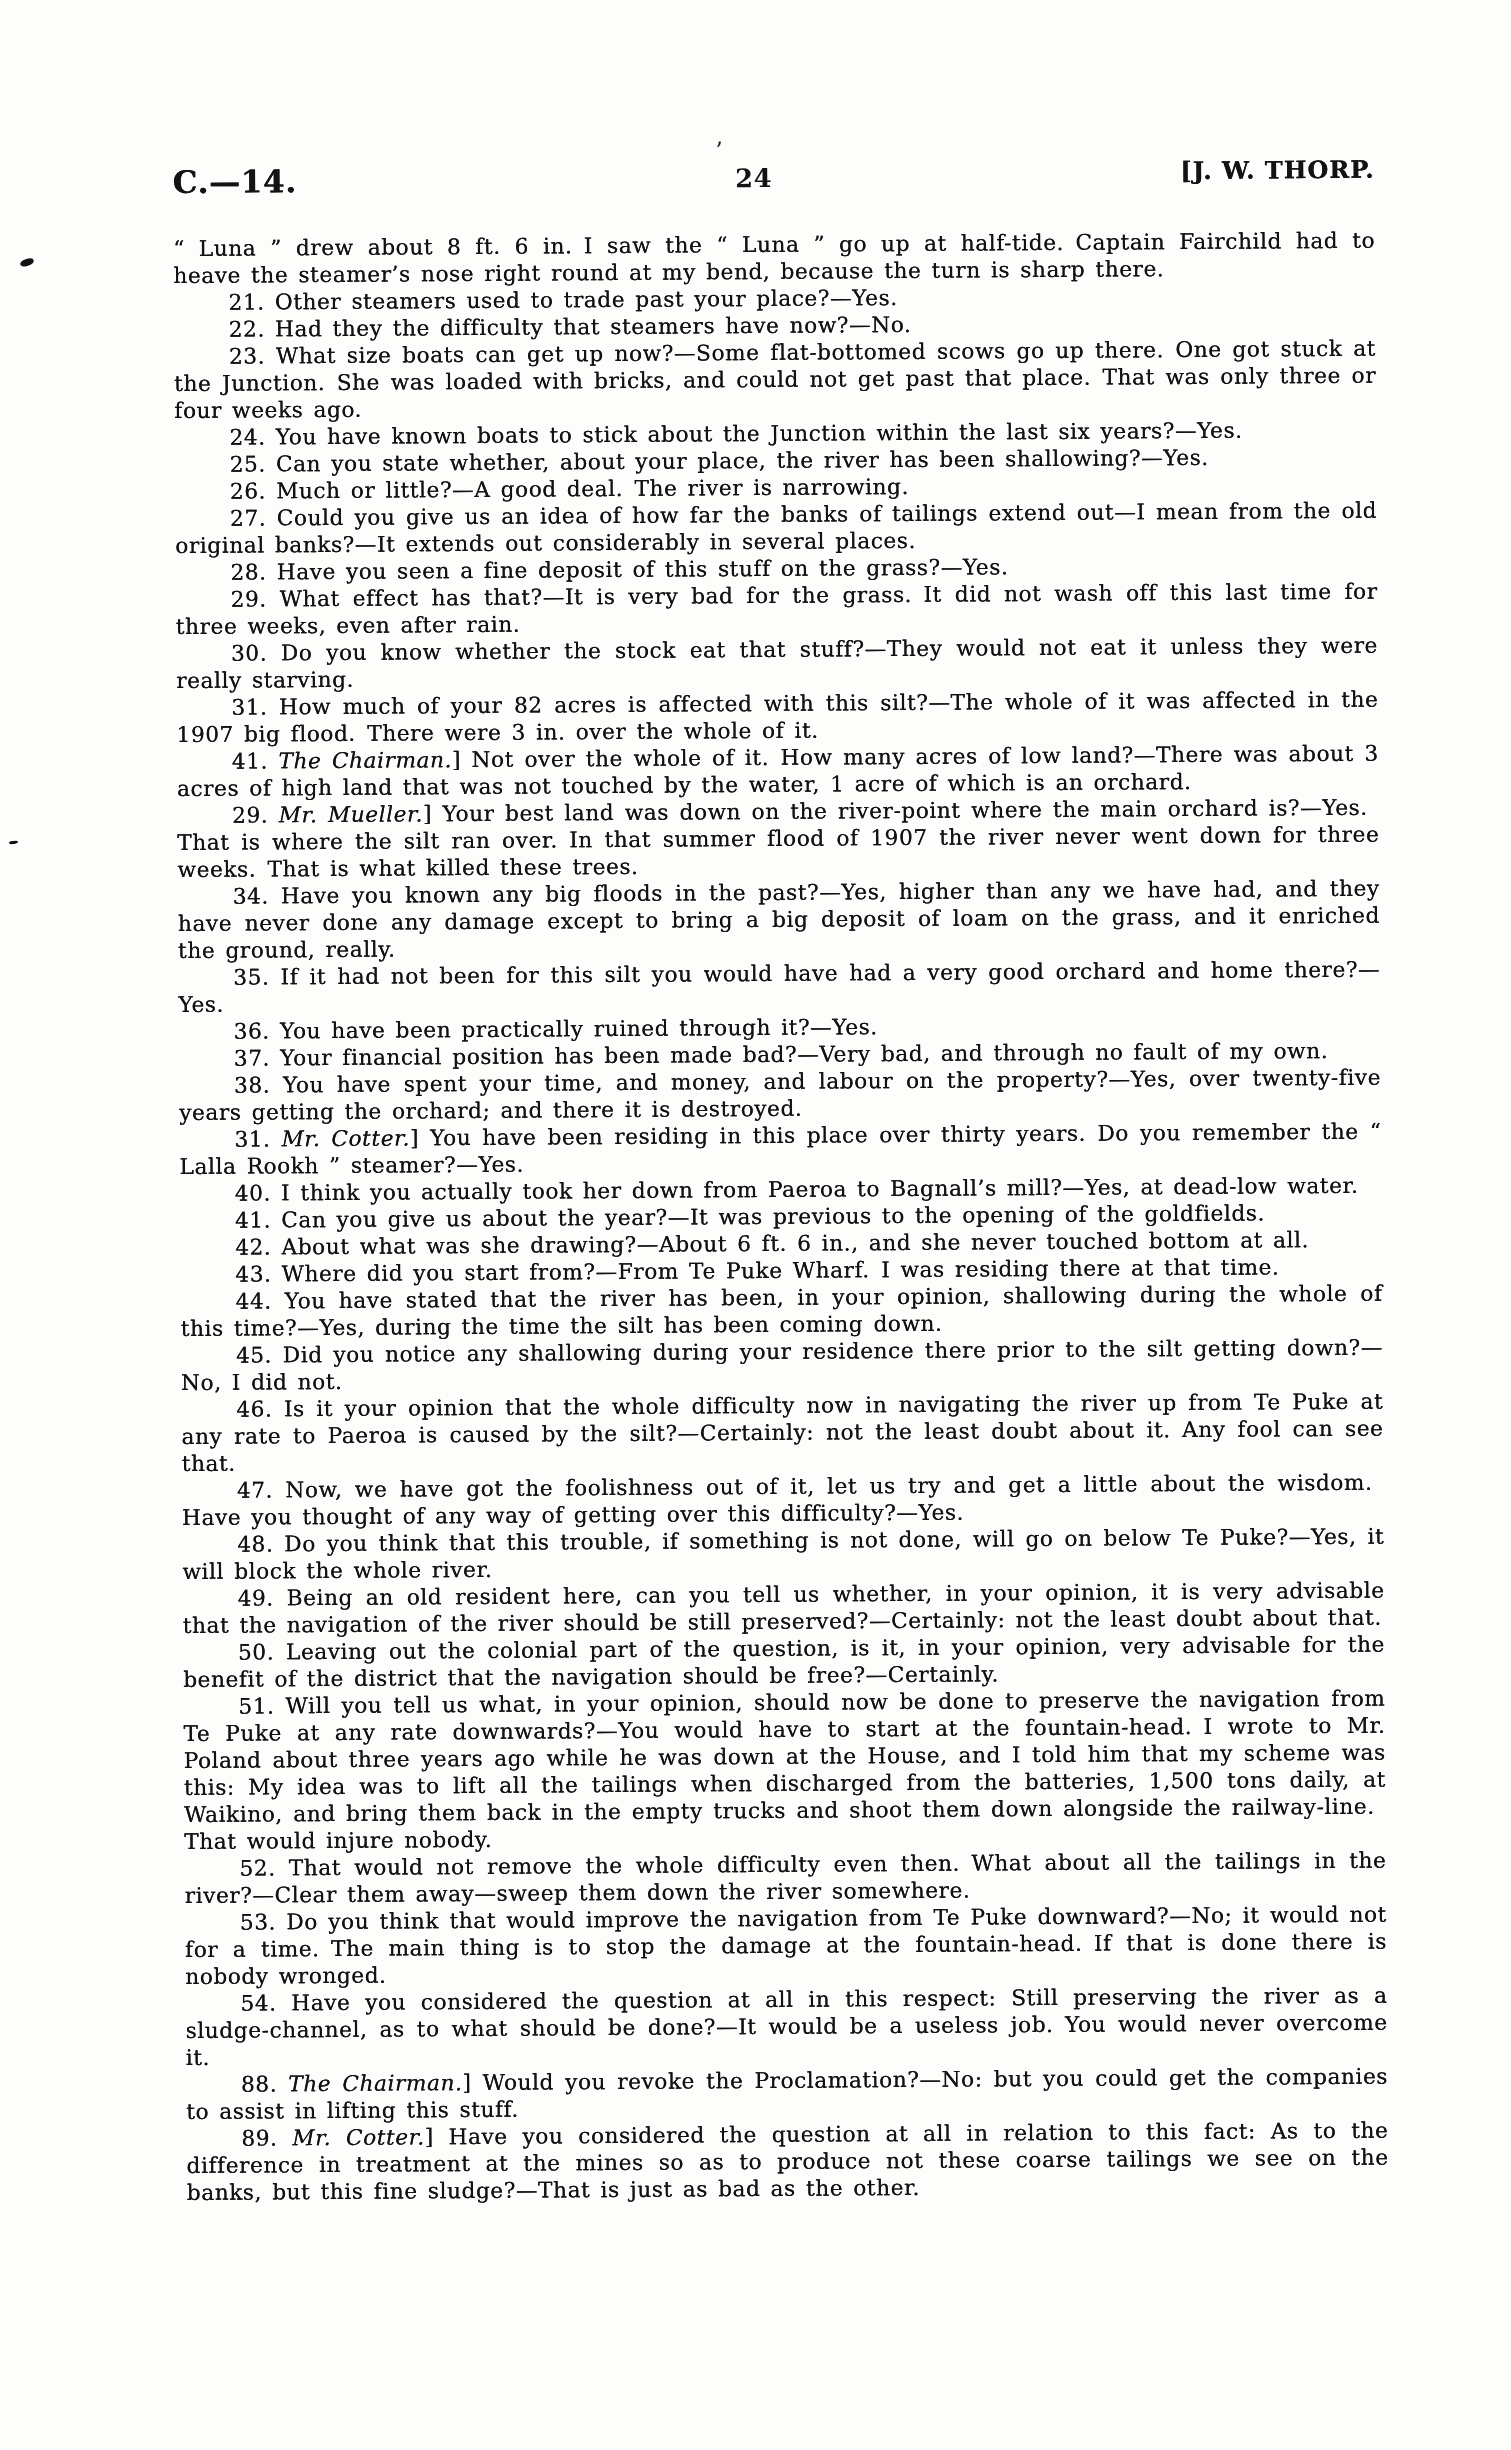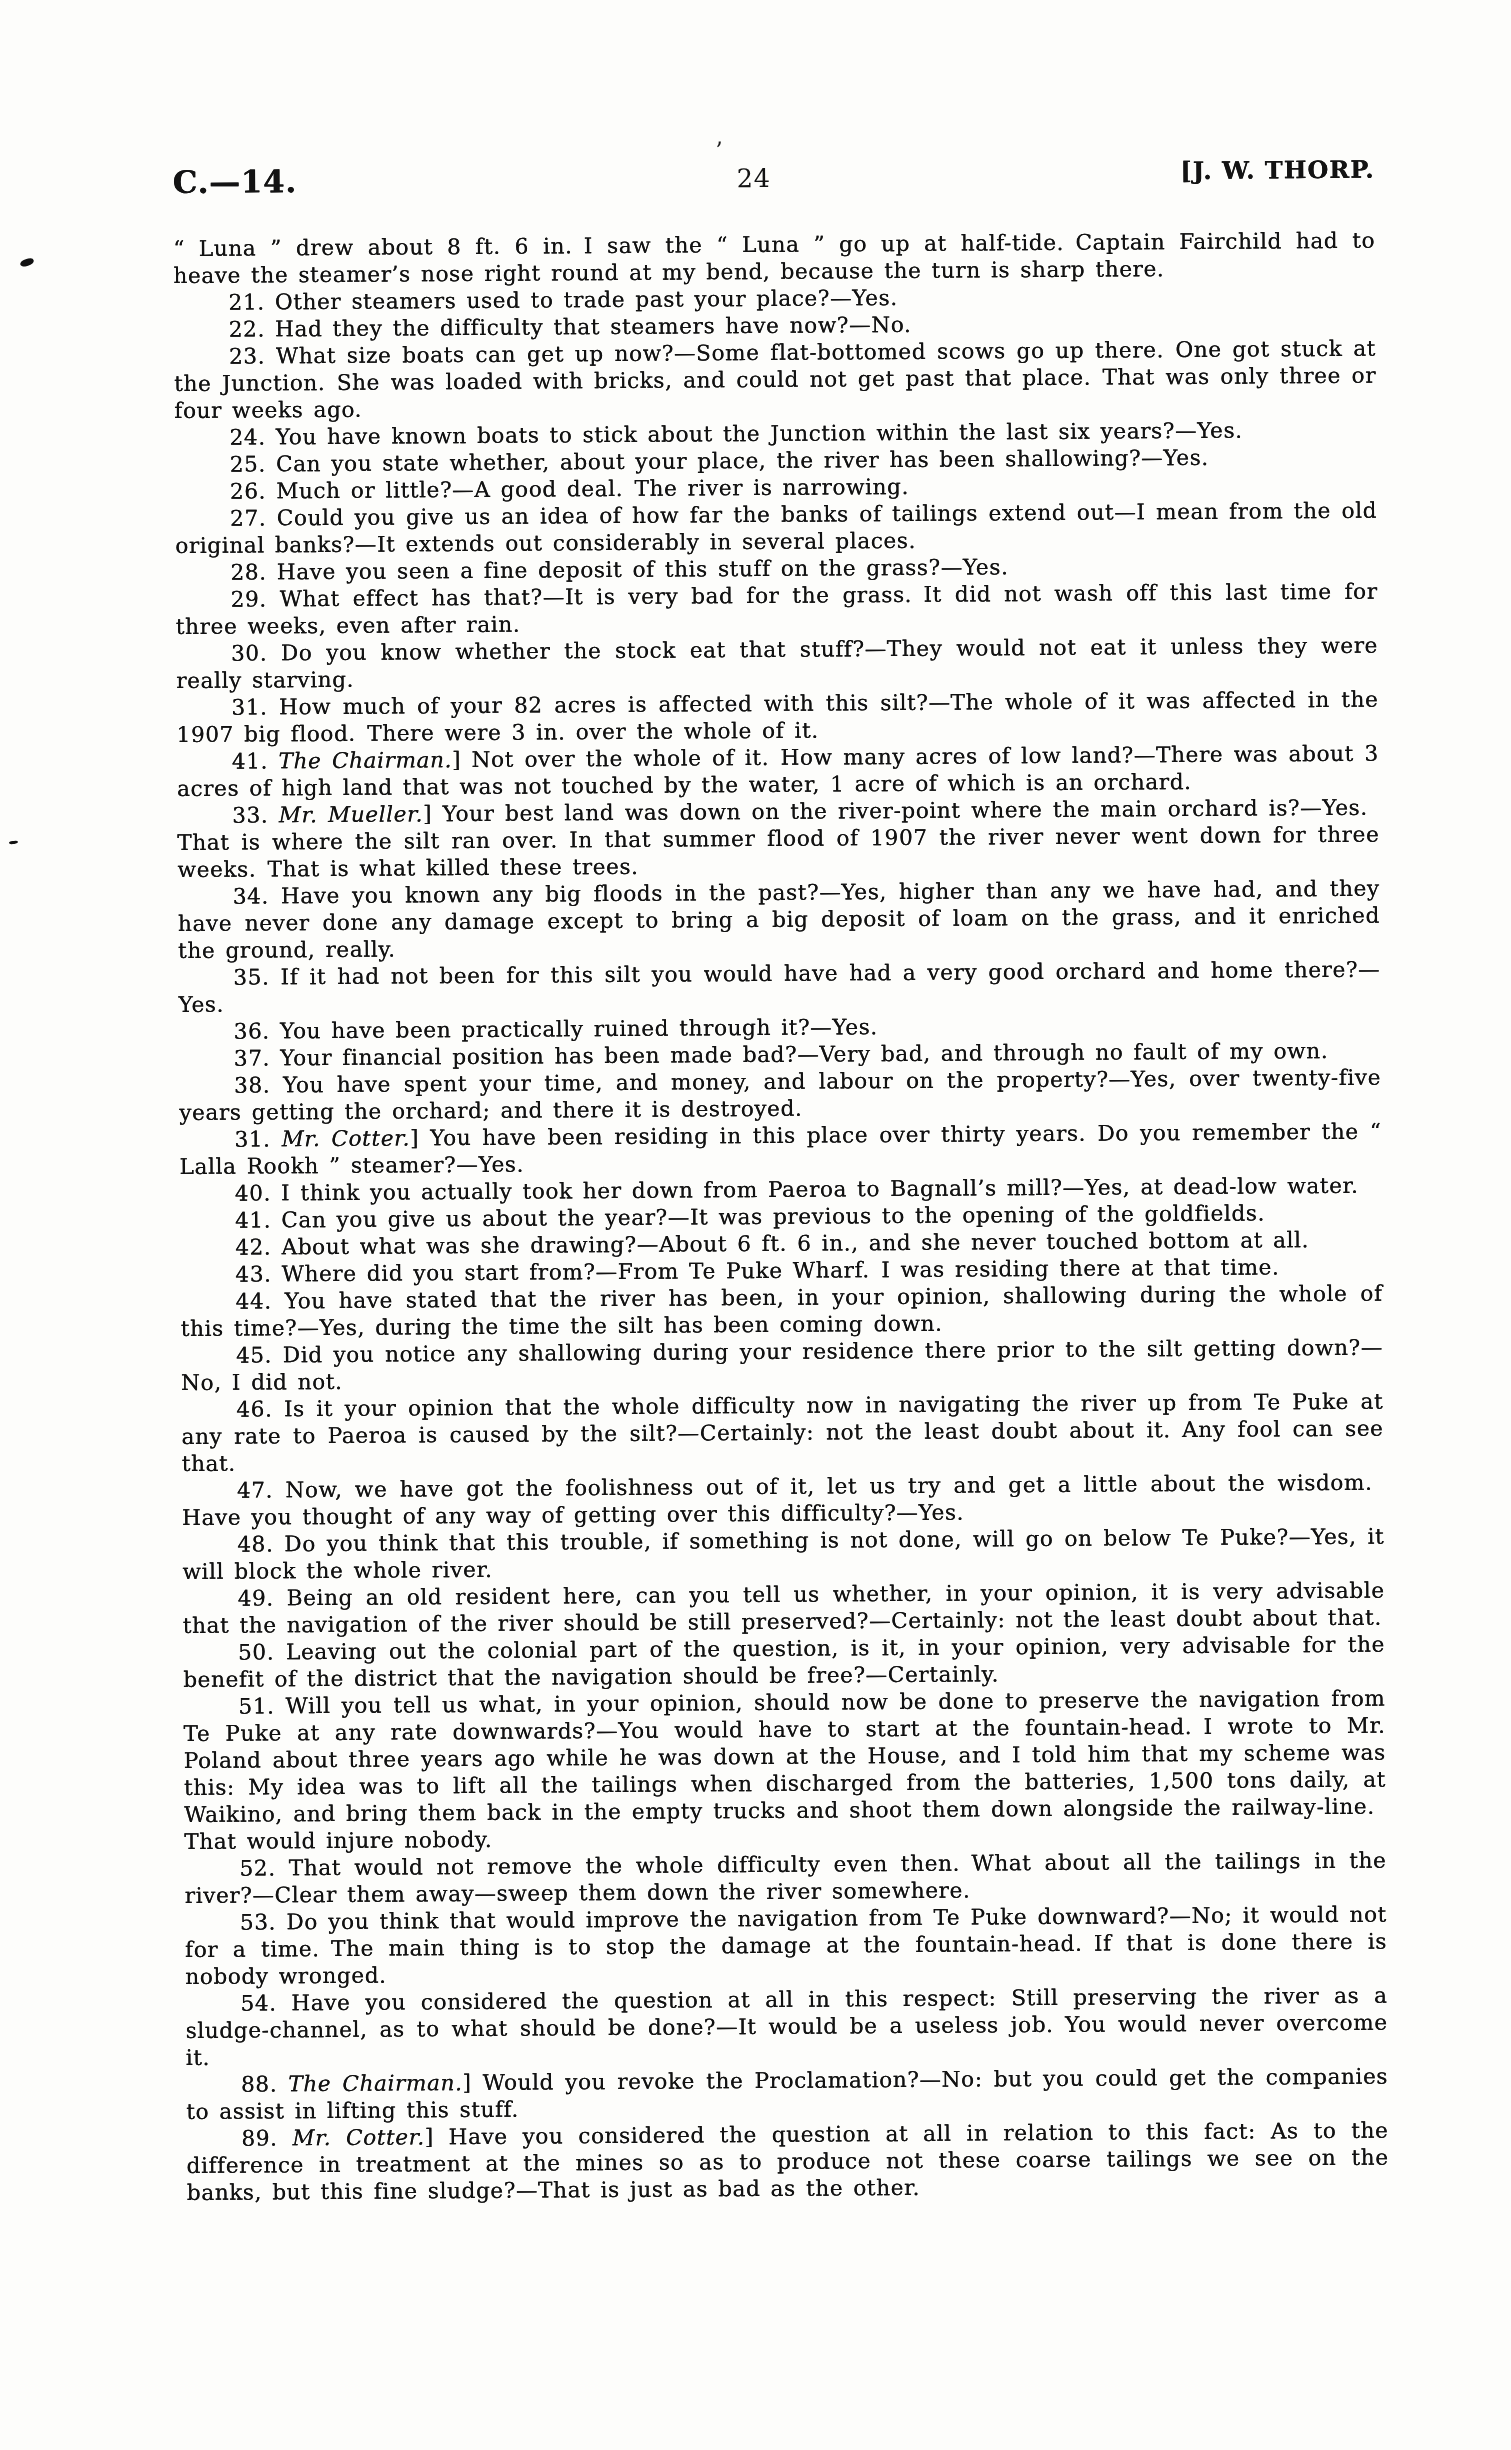--- a/index.html
+++ b/index.html
@@ -40,20 +40,21 @@
     letter-spacing: 0.7px;
     text-shadow: 0.3px 0 0 #111;
   }
   .page-num {
     position: absolute;
     left: calc(50% - 20px);
     transform: translateX(-50%);
     top: 2.7px;
     font-size: 25.6px;
     letter-spacing: 0.7px;
+    font-weight: bold;
   }
   .stray-mark {
     position: absolute;
     left: calc(50% - 58px);
     top: -23px;
     font-size: 23px;
     color: #1a1a1a;
   }
   .witness-ref {
     position: absolute;
@@ -124,21 +125,21 @@
         <p class="para indent"><span>23. What size boats can get up now?—Some flat-bottomed scows go up there. One got stuck at the Junction. She was loaded with bricks, and could not get past that place. That was only three or four weeks ago.</span></p>
         <p class="para indent"><span>24. You have known boats to stick about the Junction within the last six years?—Yes.</span></p>
         <p class="para indent"><span>25. Can you state whether, about your place, the river has been shallowing?—Yes.</span></p>
         <p class="para indent"><span>26. Much or little?—A good deal. The river is narrowing.</span></p>
         <p class="para indent"><span>27. Could you give us an idea of how far the banks of tailings extend out—I mean from the old original banks?—It extends out considerably in several places.</span></p>
         <p class="para indent"><span>28. Have you seen a fine deposit of this stuff on the grass?—Yes.</span></p>
         <p class="para indent"><span>29. What effect has that?—It is very bad for the grass. It did not wash off this last time for three weeks, even after rain.</span></p>
         <p class="para indent"><span>30. Do you know whether the stock eat that stuff?—They would not eat it unless they were really starving.</span></p>
         <p class="para indent"><span>31. How much of your 82 acres is affected with this silt?—The whole of it was affected in the 1907 big flood. There were 3 in. over the whole of it.</span></p>
         <p class="para indent"><span>41. </span><span class="it">The Chairman.</span><span>] Not over the whole of it. How many acres of low land?—There was about 3 acres of high land that was not touched by the water, 1 acre of which is an orchard.</span></p>
-        <p class="para indent"><span>33. </span><span class="it">Mr. Mueller.</span><span>] Your best land was down on the river-point where the main orchard is?—Yes. That is where the silt ran over. In that summer flood of 1907 the river never went down for three weeks. That is what killed these trees.</span></p>
+        <p class="para indent"><span>29. </span><span class="it">Mr. Mueller.</span><span>] Your best land was down on the river-point where the main orchard is?—Yes. That is where the silt ran over. In that summer flood of 1907 the river never went down for three weeks. That is what killed these trees.</span></p>
         <p class="para indent"><span>34. Have you known any big floods in the past?—Yes, higher than any we have had, and they have never done any damage except to bring a big deposit of loam on the grass, and it enriched the ground, really.</span></p>
         <p class="para indent"><span>35. If it had not been for this silt you would have had a very good orchard and home there?—Yes.</span></p>
         <p class="para indent"><span>36. You have been practically ruined through it?—Yes.</span></p>
         <p class="para indent"><span>37. Your financial position has been made bad?—Very bad, and through no fault of my own.</span></p>
         <p class="para indent"><span>38. You have spent your time, and money, and labour on the property?—Yes, over twenty-five years getting the orchard; and there it is destroyed.</span></p>
         <p class="para indent"><span>31. </span><span class="it">Mr. Cotter.</span><span>] You have been residing in this place over thirty years. Do you remember the “ Lalla Rookh ” steamer?—Yes.</span></p>
         <p class="para indent"><span>40. I think you actually took her down from Paeroa to Bagnall’s mill?—Yes, at dead-low water.</span></p>
         <p class="para indent"><span>41. Can you give us about the year?—It was previous to the opening of the goldfields.</span></p>
         <p class="para indent"><span>42. About what was she drawing?—About 6 ft. 6 in., and she never touched bottom at all.</span></p>
         <p class="para indent"><span>43. Where did you start from?—From Te Puke Wharf. I was residing there at that time.</span></p>

